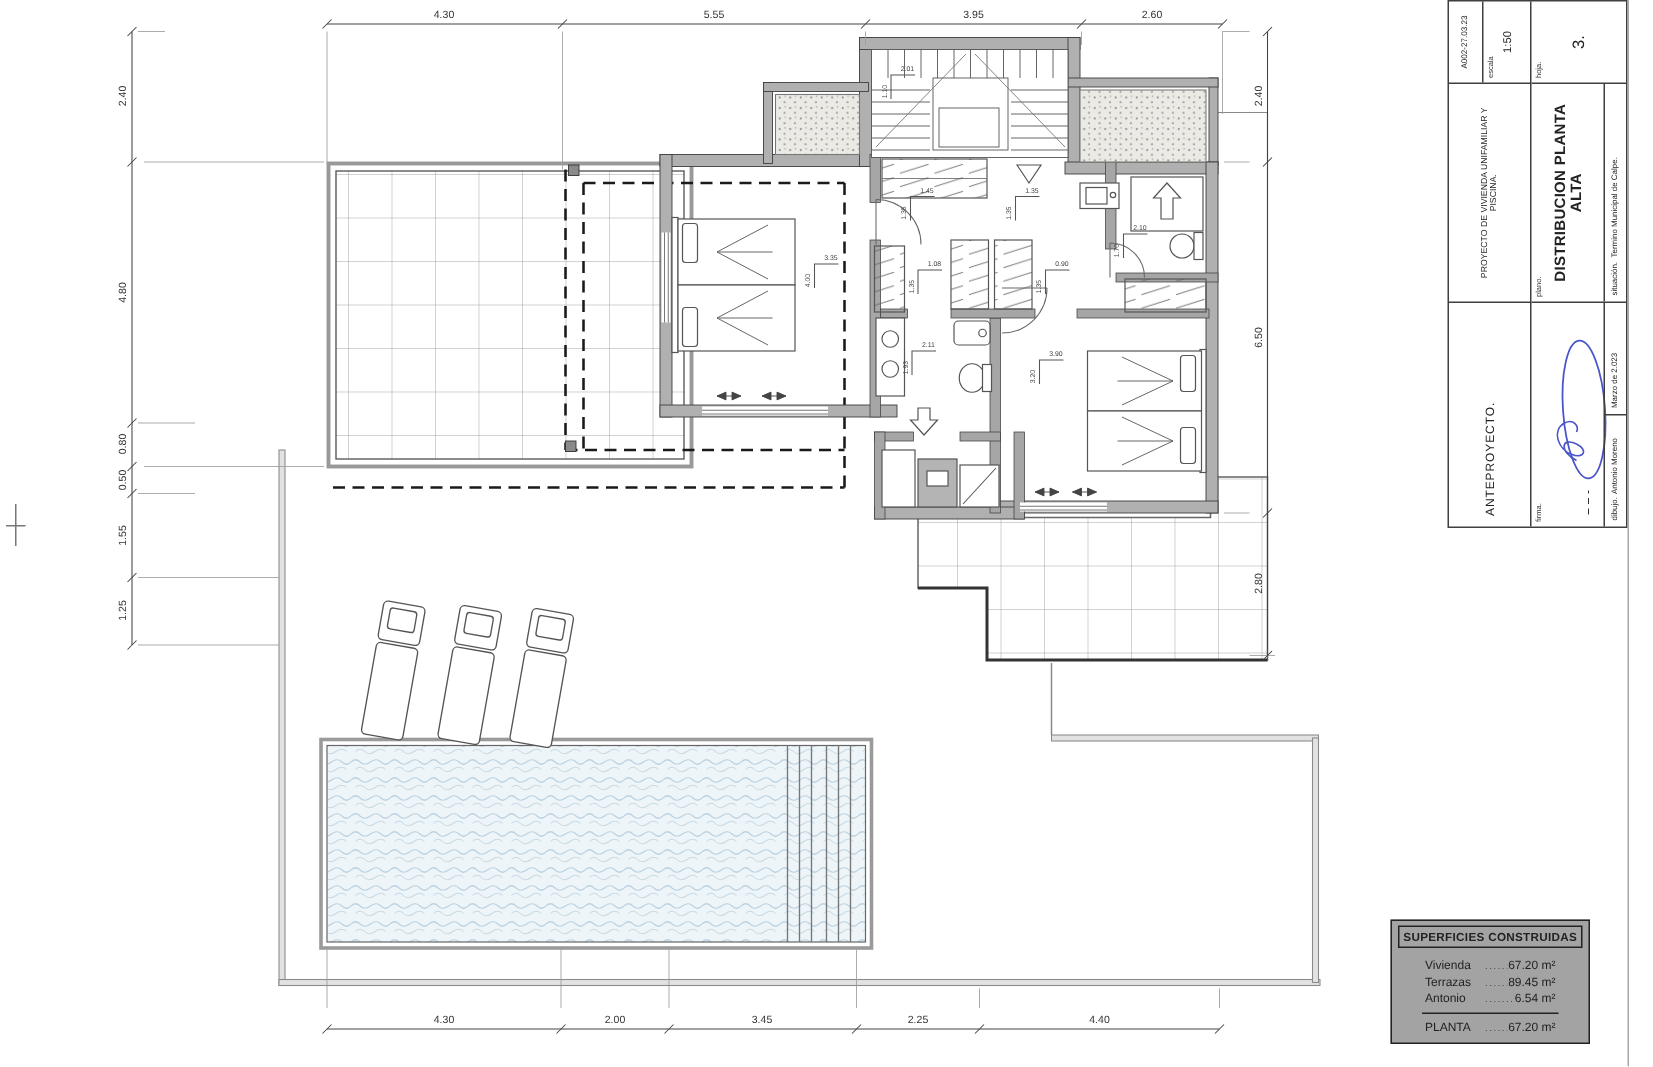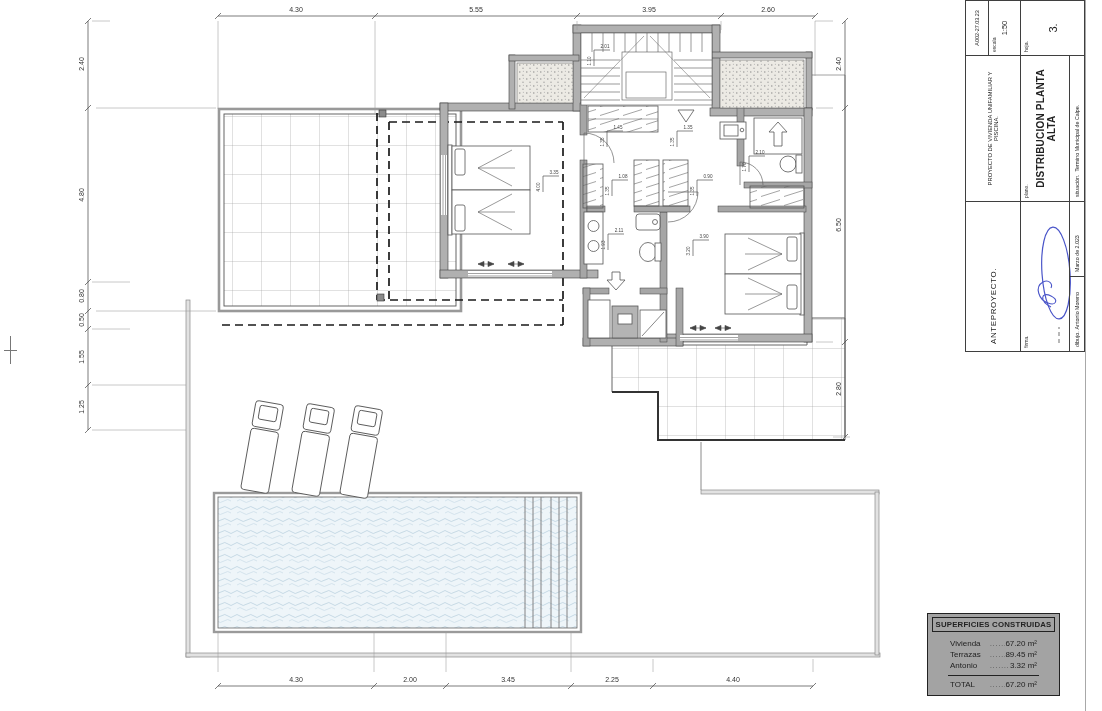--- a/index.html
+++ b/index.html
@@ -432,25 +432,25 @@
       <span class="val">67.20 m²</span>
     </div>
     <div class="arow">
       <span class="lbl">Terrazas</span>
       <span class="dots">............</span>
       <span class="val">89.45 m²</span>
     </div>
     <div class="arow">
       <span class="lbl">Antonio</span>
       <span class="dots">............</span>
-      <span class="val">3.32 m²</span>
+      <span class="val">6.54 m²</span>
     </div>
   </div>
   <div class="arow atotal">
-    <span class="lbl">TOTAL</span>
+    <span class="lbl">PLANTA</span>
     <span class="dots">............</span>
     <span class="val">67.20 m²</span>
   </div>
 </div>
 
 <div class="pageborder"></div>
 <div class="mark-l-v"></div>
 <div class="mark-l-h"></div>
 
 </div>

